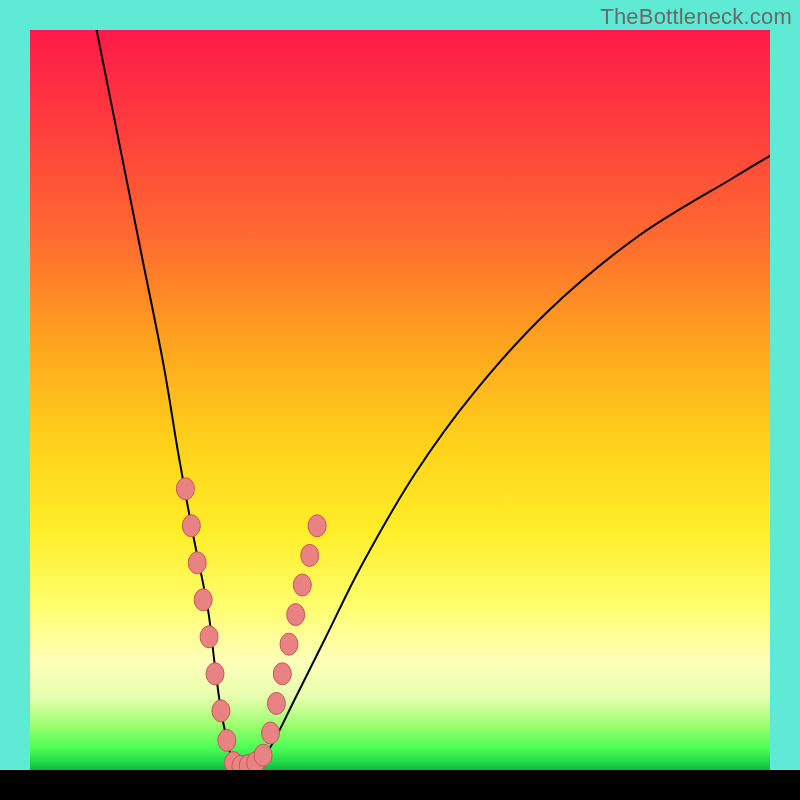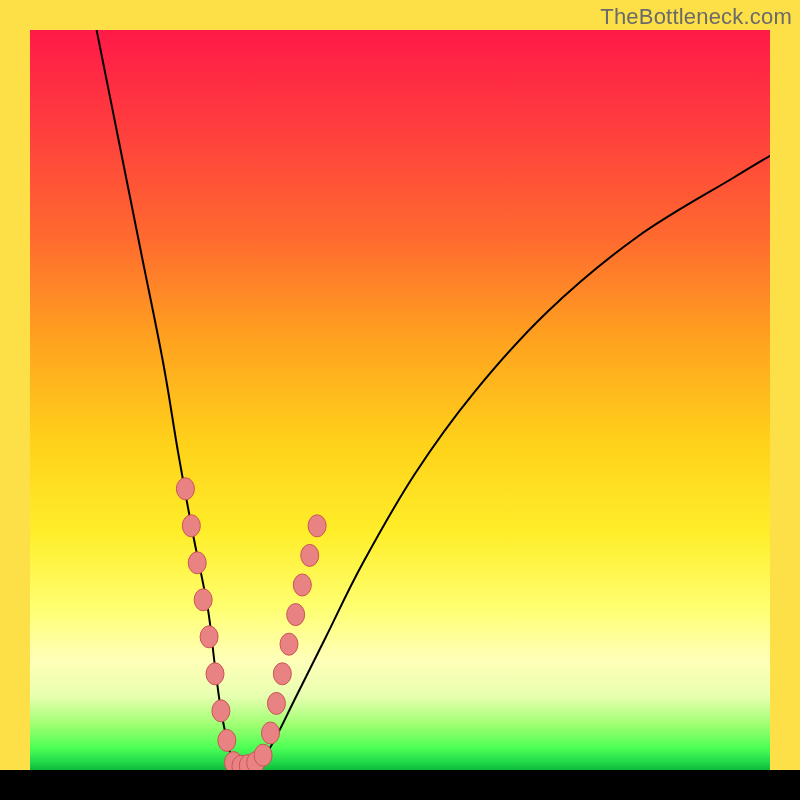--- a/index.html
+++ b/index.html
@@ -8,21 +8,21 @@
     width: 800px;
     height: 800px;
     overflow: hidden;
     background: #000;
     font-family: Arial, Helvetica, sans-serif;
   }
   .stage {
     position: relative;
     width: 800px;
     height: 770px;
-    background: #fde047;
+    background: #5eead4;
   }
   .plot-area {
     position: absolute;
     left: 30px;
     top: 30px;
     width: 740px;
     height: 740px;
     
     background: linear-gradient(
       to bottom,

